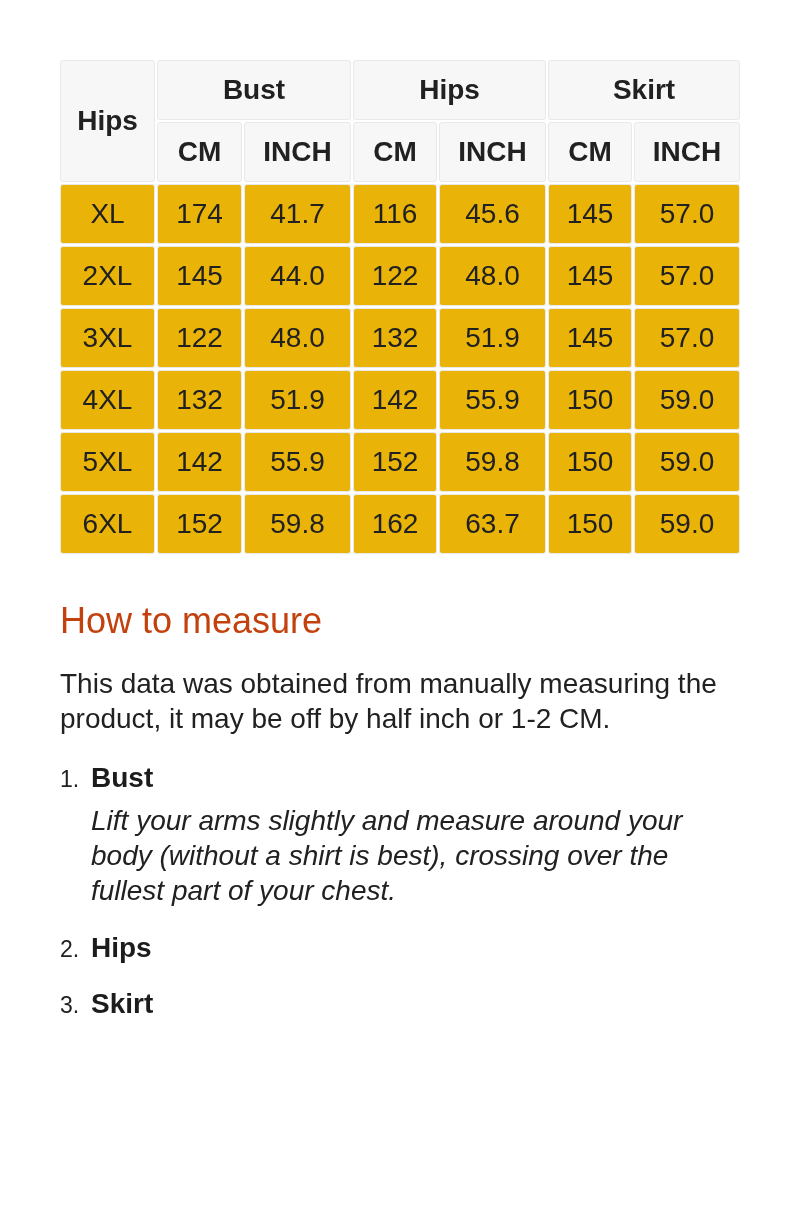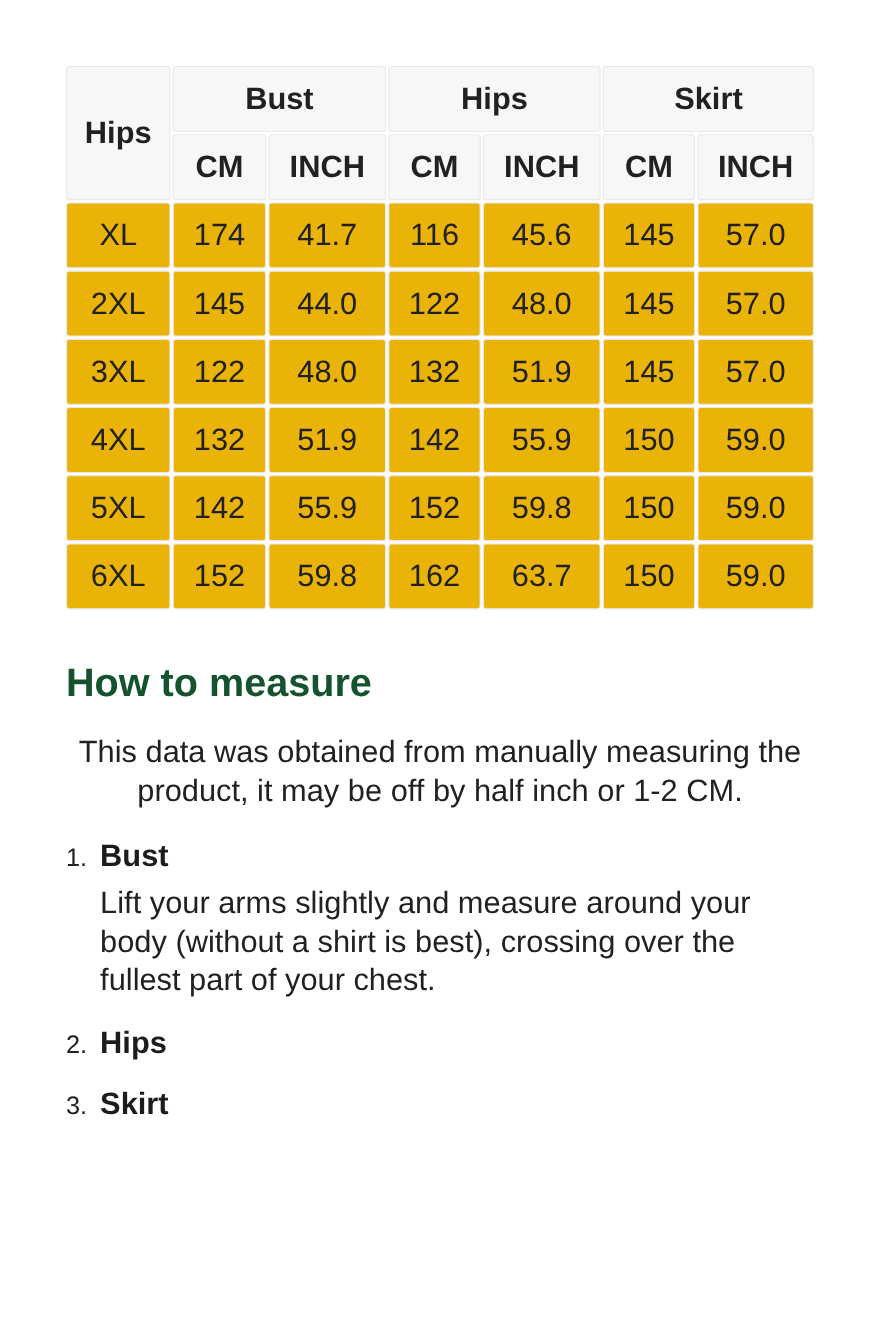--- a/index.html
+++ b/index.html
@@ -41,31 +41,30 @@
     color: #212121;
   }
   table.size-chart th {
     background: #f7f7f8;
     font-weight: bold;
   }
 
   
   .howto h2 {
     font-size: 36px;
-    font-weight: bold;
-    color: #14532d;
+    font-weight: normal;
+    color: #c2410c;
     margin: 44px 0 24px 0;
     letter-spacing: 0;
   }
   .howto .intro {
     font-size: 28px;
     line-height: 35px;
     margin: 0 0 26px 0;
     color: #212121;
-    text-align: center;
   }
   .howto ol {
     list-style: none;
     margin: 0;
     padding: 0;
   }
   .howto li {
     margin: 0 0 24px 0;
   }
   .item-head {
@@ -83,20 +82,21 @@
     font-size: 28px;
     font-weight: bold;
     color: #1c1c1c;
   }
   .item-desc {
     margin: 0 0 0 31px;
     max-width: 635px;
     font-size: 28px;
     line-height: 35px;
     color: #212121;
+    font-style: italic;
   }
 </style>
 </head>
 <body>
 
 <div class="page">
 
   <table class="size-chart">
     <colgroup>
       <col style="width:95px">

